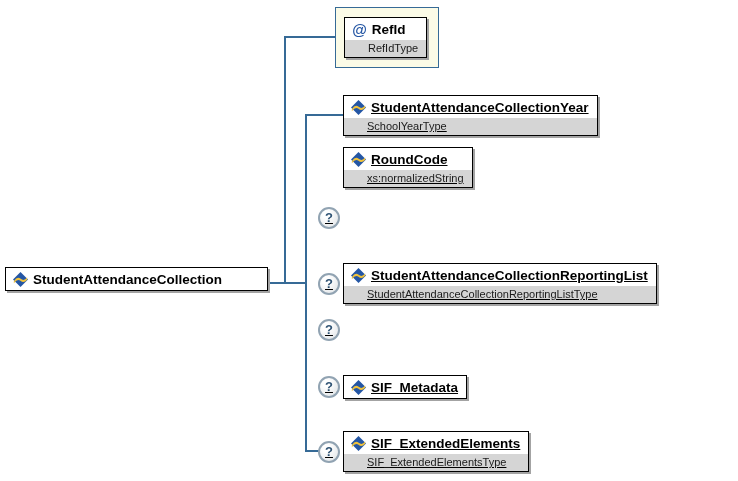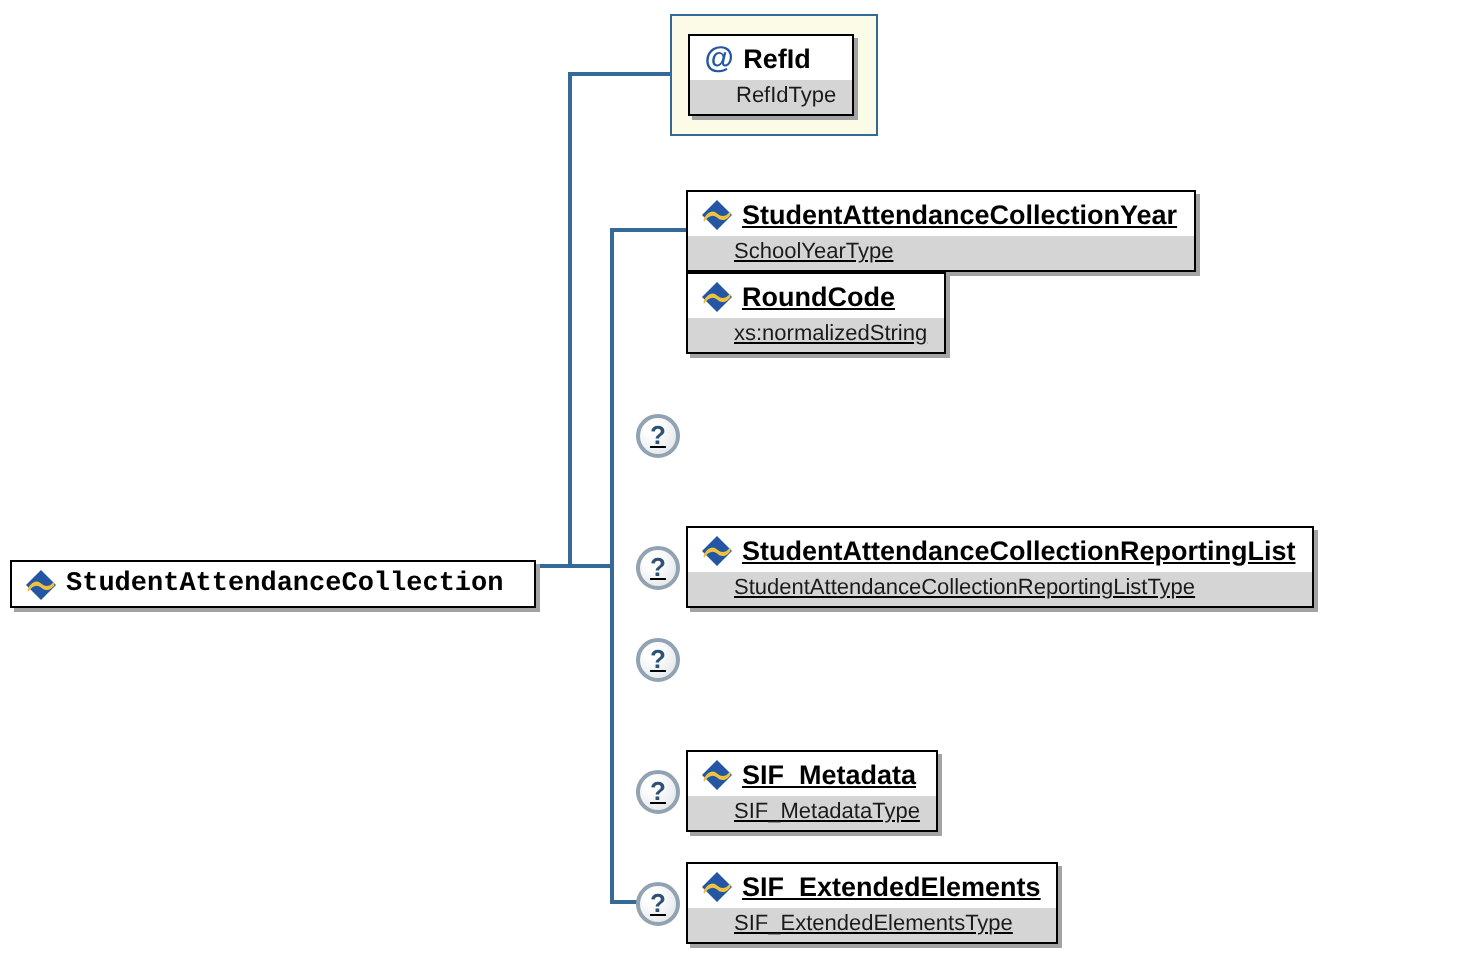--- a/index.html
+++ b/index.html
@@ -24,21 +24,21 @@
   .opt-circle{flex:0 0 auto;width:18px;height:18px;border-radius:50%;
         border:2px solid #91a3b2;background:radial-gradient(circle at 35% 30%,#ffffff 20%,#dde1e4);
         color:#2f5374;font-weight:bold;font-size:13px;line-height:18px;text-align:center;}
 
   
   .attr-container{position:absolute;left:335px;top:7px;background:#fbfbe7;
         border:1px solid #366a96;padding:9px 11px 9px 8px;}
   .at-sign{color:#2456a4;font-weight:bold;font-style:italic;font-size:15px;line-height:13px;}
 
   
-  #root-box{position:absolute;left:5px;top:280px;width:261px;font-family:Liberation Mono, monospace;}
+  #root-box{position:absolute;left:5px;top:267px;width:261px;}
 
   .icon-el{flex:0 0 auto;display:block;}
 </style>
 </head>
 <body>
 
 <div id="canvas">
 
   <div class="hline" style="left:266px;top:282px;width:41px;"></div>
   <div class="vline" style="left:284px;top:36px;height:248px;"></div>
@@ -75,21 +75,21 @@
           <svg class="icon-el" width="15" height="15" viewBox="0 0 14 14">
             <polygon points="7,0 14,7 7,14 0,7" fill="#2456a4"></polygon>
             <path d="M0.8,8.6 Q4,3.6 7.2,6.4 Q10.2,9 13.2,5.2 L13.2,7.2 Q10,11 7,8.2 Q4.2,5.8 0.8,10.4 Z" fill="#f0c23c"></path>
           </svg>
           <span class="ename">StudentAttendanceCollectionYear</span>
         </div>
         <div class="etype">SchoolYearType</div>
       </div>
     </div>
 
-    <div class="row" style="top: 136px;">
+    <div class="row" style="top: 147px;">
       <span class="opt-circle" style="visibility: hidden;">?</span>
       <div class="ebox">
         <div class="etitle">
           <svg class="icon-el" width="15" height="15" viewBox="0 0 14 14">
             <polygon points="7,0 14,7 7,14 0,7" fill="#2456a4"></polygon>
             <path d="M0.8,8.6 Q4,3.6 7.2,6.4 Q10.2,9 13.2,5.2 L13.2,7.2 Q10,11 7,8.2 Q4.2,5.8 0.8,10.4 Z" fill="#f0c23c"></path>
           </svg>
           <span class="ename">RoundCode</span>
         </div>
         <div class="etype">xs:normalizedString</div>
@@ -121,21 +121,20 @@
     <div class="row" style="top: 375px;">
       <span class="opt-circle">?</span>
       <div class="ebox">
         <div class="etitle">
           <svg class="icon-el" width="15" height="15" viewBox="0 0 14 14">
             <polygon points="7,0 14,7 7,14 0,7" fill="#2456a4"></polygon>
             <path d="M0.8,8.6 Q4,3.6 7.2,6.4 Q10.2,9 13.2,5.2 L13.2,7.2 Q10,11 7,8.2 Q4.2,5.8 0.8,10.4 Z" fill="#f0c23c"></path>
           </svg>
           <span class="ename">SIF_Metadata</span>
         </div>
-        <div class="etype">SIF_MetadataType</div>
       </div>
     </div>
 
     <div class="row" style="top: 431px;">
       <span class="opt-circle">?</span>
       <div class="ebox">
         <div class="etitle">
           <svg class="icon-el" width="15" height="15" viewBox="0 0 14 14">
             <polygon points="7,0 14,7 7,14 0,7" fill="#2456a4"></polygon>
             <path d="M0.8,8.6 Q4,3.6 7.2,6.4 Q10.2,9 13.2,5.2 L13.2,7.2 Q10,11 7,8.2 Q4.2,5.8 0.8,10.4 Z" fill="#f0c23c"></path>

